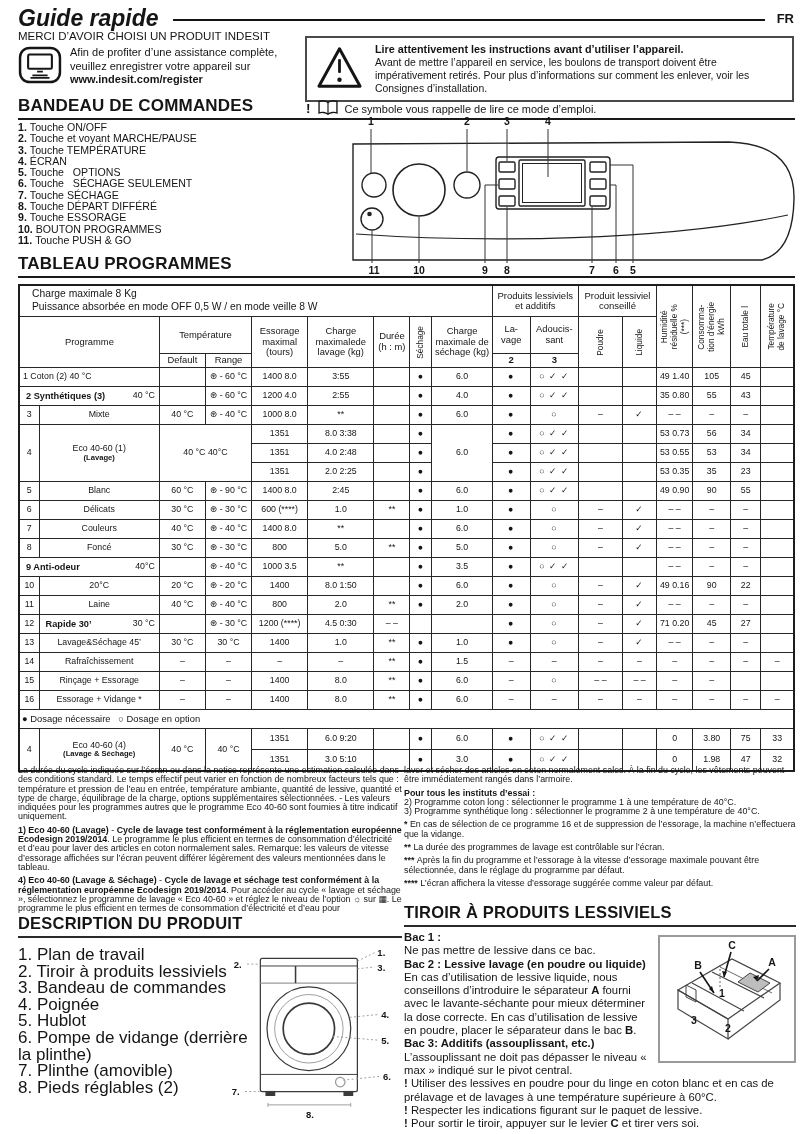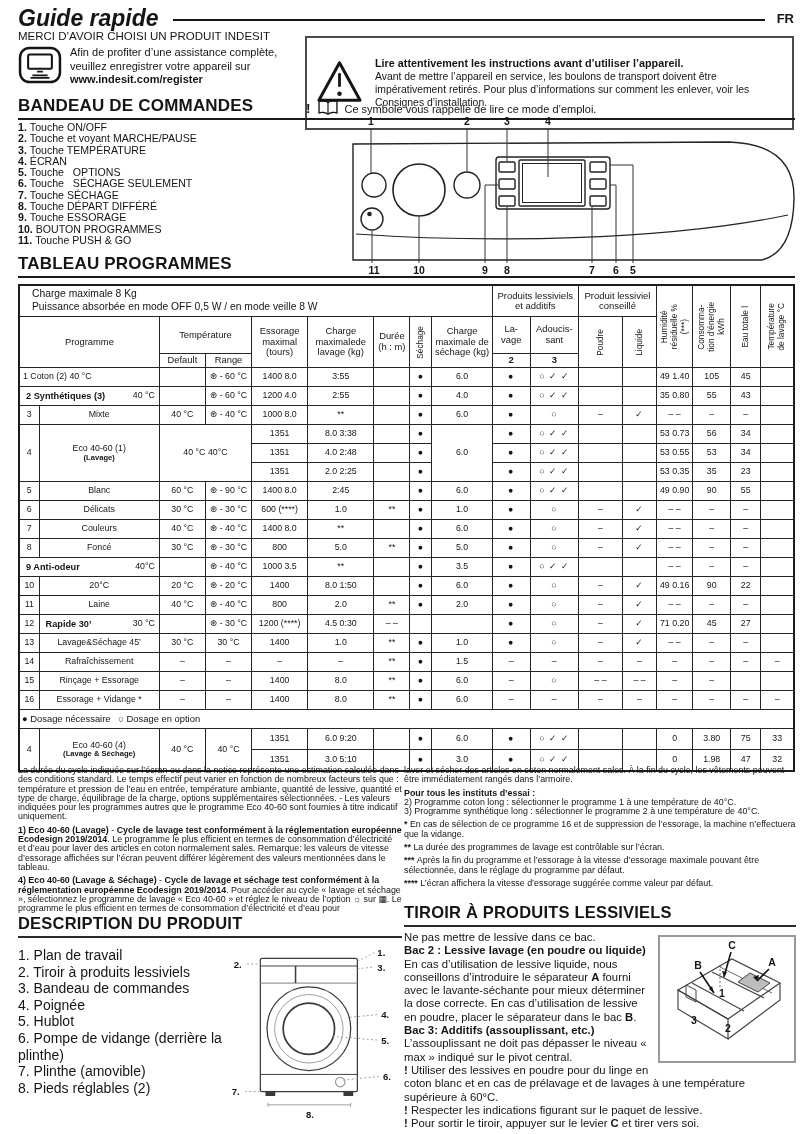--- a/index.html
+++ b/index.html
@@ -13,21 +13,21 @@
   .hdr .rule{flex:1;height:2.5px;background:#151515;margin:3px 12px 0 14px;}
   .hdr .fr{font-weight:700;font-size:13px;}
   
   #thanks{position:absolute;left:18px;top:30px;width:286px;}
   #thanks .th-head{font-size:11.5px;font-weight:400;margin:0 0 4px;}
   .thanksrow{display:flex;gap:8px;align-items:flex-start;}
   .thankstext{font-size:11px;line-height:13.5px;}
   .thankstext .b{font-weight:700;}
   
   #warnbox{position:absolute;left:305px;top:36px;width:467px;border:2px solid #4a4a4a;
-    padding:19px 9px;display:flex;gap:12px;align-items:center;}
+    padding:5px 9px;display:flex;gap:12px;align-items:center;}
   .warntext{font-size:10.4px;line-height:13px;}
   .warntext b{font-size:10.8px;}
   #symline{position:absolute;left:306px;top:99px;display:flex;align-items:center;gap:6px;font-size:11px;}
   #symline .bang{font-weight:700;font-size:13.5px;}
   
   .sect{position:absolute;left:18px;width:777px;border-bottom:2.5px solid #1a1a1a;
     padding-bottom:2px;font-size:17px;font-weight:700;letter-spacing:.2px;}
   #bandeau-h{top:96px;}
   #tableau-h{top:254px;}
   
@@ -67,21 +67,21 @@
   .legendcell{text-align:left !important;font-size:9.4px !important;padding:2px 2px !important;height:14px !important;}
   
   .fn{position:absolute;top:766px;font-size:8.9px;line-height:9.3px;}
   #fn-left{left:18px;width:384px;}
   #fn-right{left:404px;width:392px;}
   .fn p{margin:0;}
   .fn p.gap{margin-top:4px;}
   
   #desc{position:absolute;left:18px;top:914px;width:384px;}
   #desc h2,#tiroir h2{margin:0;font-size:16.5px;border-bottom:2px solid #2a2a2a;padding-bottom:3px;letter-spacing:.2px;}
-  #desc-list{margin-top:9px;font-size:14px;line-height:16.6px;width:230px;}
+  #desc-list{margin-top:9px;font-size:17px;line-height:16.6px;width:230px;}
   #washer-wrap{position:absolute;left:210px;top:22px;width:176px;height:196px;}
   
   #tiroir{position:absolute;left:404px;top:903px;width:392px;}
   #drawer-svg{float:right;width:138px;height:128px;margin:4px 0 2px 6px;}
   #tiroir .tp{font-size:11.3px;line-height:13.3px;margin:0;}
   #tiroir .tbody-paras{margin-top:4px;}
 </style>
 </head>
 <body>
 
@@ -754,20 +754,21 @@
       <g font-size="10.5" font-weight="bold" fill="#151515" text-anchor="middle">
         <text x="74" y="14">C</text>
         <text x="40" y="34">B</text>
         <text x="114" y="31">A</text>
         <text x="64" y="62">1</text>
         <text x="36" y="89">3</text>
         <text x="70" y="97">2</text>
       </g>
     </svg>
     <div id="tiroir-paras">
+        <p class="tp"><b>Bac 1 :</b></p>
         <p class="tp"><span>Ne pas mettre de lessive dans ce bac.</span></p>
         <p class="tp"><b>Bac 2 : Lessive lavage (en poudre ou liquide)</b></p>
         <p class="tp"><span>En cas d’utilisation de lessive liquide, nous conseillons d’introduire le séparateur </span><b>A</b><span> fourni avec le lavante-séchante pour mieux déterminer la dose correcte. En cas d’utilisation de lessive en poudre, placer le séparateur dans le bac </span><b>B</b><span>.</span></p>
         <p class="tp"><b>Bac 3: Additifs (assouplissant, etc.)</b></p>
         <p class="tp"><span>L’assouplissant ne doit pas dépasser le niveau « max » indiqué sur le pivot central.</span></p>
         <p class="tp"><b>! </b><span>Utiliser des lessives en poudre pour du linge en coton blanc et en cas de prélavage et de lavages à une température supérieure à 60°C.</span></p>
         <p class="tp"><b>! </b><span>Respecter les indications figurant sur le paquet de lessive.</span></p>
         <p class="tp"><b>! </b><span>Pour sortir le tiroir, appuyer sur le levier </span><b>C</b><span> et tirer vers soi.</span></p>
       </div>
   </div>

